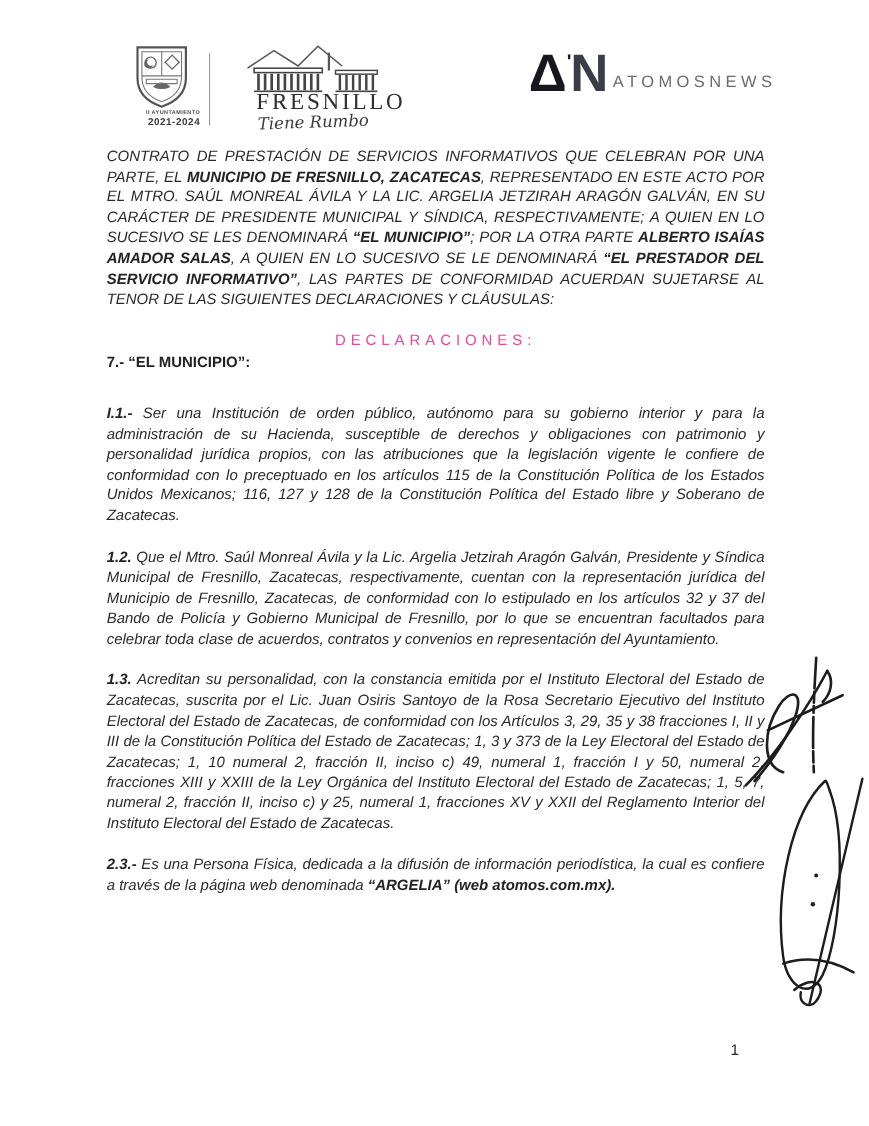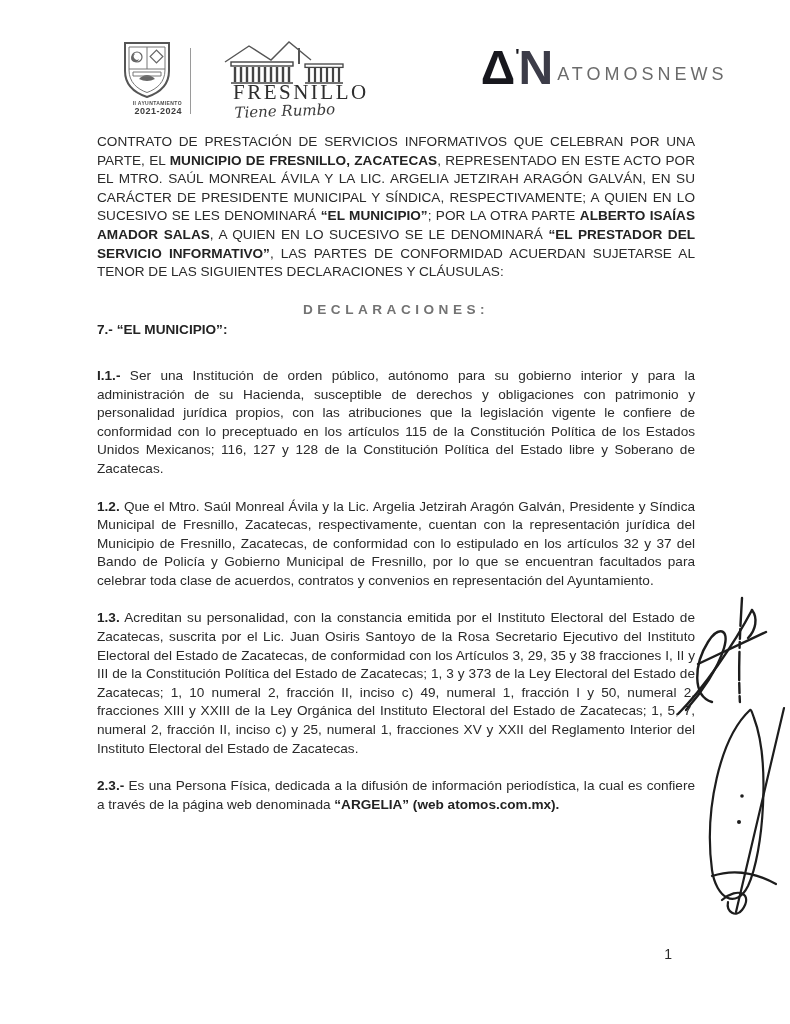--- a/index.html
+++ b/index.html
@@ -44,33 +44,33 @@
     margin-left:112px;display:flex;align-items:center;margin-top:8px;
   }
   .an-mono{
     font-size:48px;font-weight:800;line-height:.9;letter-spacing:-2px;
     color:#1c1c24;display:flex;align-items:flex-start;
   }
   .an-delta{color:#17171d;}
   .an-apos{font-size:18px;font-weight:900;margin:2px 1px 0 2px;color:#17171d;}
   .an-n{color:#3c3c48;}
   .an-word{
-    font-size:18px;letter-spacing:4px;color:#6b6b6b;margin-left:6px;margin-top:14px;
+    font-size:15px;letter-spacing:4px;color:#6b6b6b;margin-left:6px;margin-top:14px;
     font-weight:400;
   }
   
   .doc-text{
     position:absolute;left:97px;width:598px;top:133px;
     font-size:13.6px;line-height:18.6px;
   }
-  p{margin:0 0 19px 0;text-align:justify;}
+  p{margin:0 0 19px 0;text-align:justify;font-style:italic;}
   b{font-weight:700;color:#232323;}
   .h-declaraciones{
-    text-align:center;font-weight:700;letter-spacing:4.5px;
-    margin:8px 0 2px 0;color:#737373;
+    text-align:center;font-weight:400;letter-spacing:4.5px;
+    margin:8px 0 2px 0;color:#ec4899;
   }
   .h-section{font-weight:700;text-align:left;margin:0 0 19px 0;color:#232323;}
   .h-section2{font-weight:700;text-align:left;margin:10px 0 19px 0;color:#232323;}
   .gap-lg{height:8px;}
   
   .sig{position:absolute;pointer-events:none;}
   .sig svg{display:block;}
   
   .page-number{
     position:absolute;right:118px;bottom:62px;

